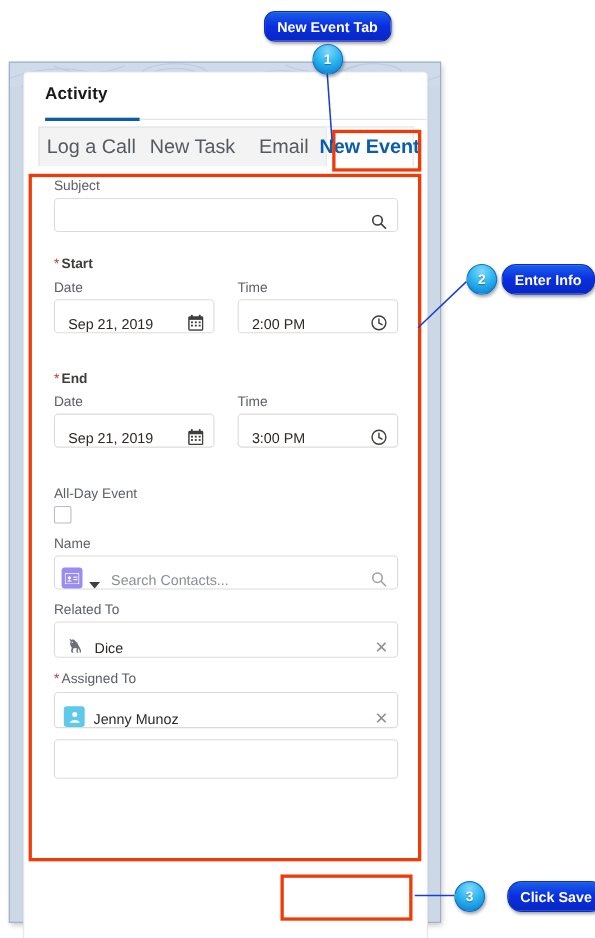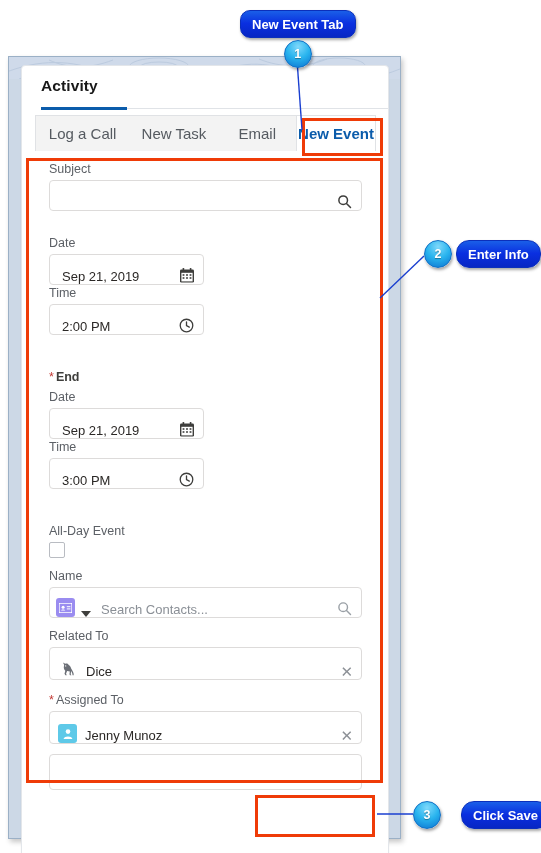--- a/index.html
+++ b/index.html
@@ -76,21 +76,21 @@
     width:341px; height:36px;
     background:#f3f3f3;
     border:1px solid #e0e2e5;
     border-bottom:none;
     box-sizing:border-box;
     display:flex;
     align-items:stretch;
   }
   .subtab{
     display:flex;align-items:center;justify-content:center;
-    font-size:15px;
+    font-size:18px;
     color:#555a60;
     padding:0 10px;
     box-sizing:border-box;
     cursor:pointer;
     white-space:nowrap;
     text-align:center;
   }
   .subtab.t1{width:94px;}
   .subtab.t2{width:90px;}
   .subtab.t3{width:78px;}
@@ -142,21 +142,21 @@
   }
   .input-box .val{flex:1;padding-left:4px;}
   .input-box .ph{flex:1;padding-left:4px;color:#8a8f96;}
   .ico{
     width:17px;height:17px;flex:0 0 auto;
     display:inline-flex;align-items:center;justify-content:center;
     color:#6b6f76;
   }
   .ico svg{display:block;}
 
-  .row-2{display:flex;gap:0;flex-direction:column;}
+  .row-2{display:flex;gap:21px;}
   .col{width:155px;}
   .spacer-20{height:20px;}
   .spacer-9{height:9px;}
 
   .checkbox{
     width:16px;height:16px;
     border:1px solid #b9bcc2;
     border-radius:2px;
     background:#fff;
     box-sizing:border-box;
@@ -295,20 +295,23 @@
         <span class="ico">
           <svg width="15" height="15" viewBox="0 0 16 16" fill="none" stroke="#3e3e3c" stroke-width="1.6">
             <circle cx="6.6" cy="6.6" r="4.6"></circle>
               <line x1="10.1" y1="10.1" x2="14.4" y2="14.4" stroke-linecap="round"></line>
           </svg>
         </span>
       </div>
 
       <div class="spacer-20"></div>
 
+      <div>
+        <span class="req-star">*</span><span class="group-label" style="display:inline;">Start</span>
+      </div>
       <div class="spacer-9" style="height:4px;"></div>
       <div class="row-2">
         <div class="col">
           <label class="field-label">Date</label>
           <div class="input-box">
             <span class="val">Sep 21, 2019</span>
             <span class="ico">
               <svg width="14" height="15" viewBox="0 0 14 15" fill="#3e3e3c">
                 <rect x="0" y="1.6" width="14" height="13" rx="1.4"></rect>
                 <rect x="1.4" y="4.8" width="11.2" height="8.6" fill="#fff"></rect>

